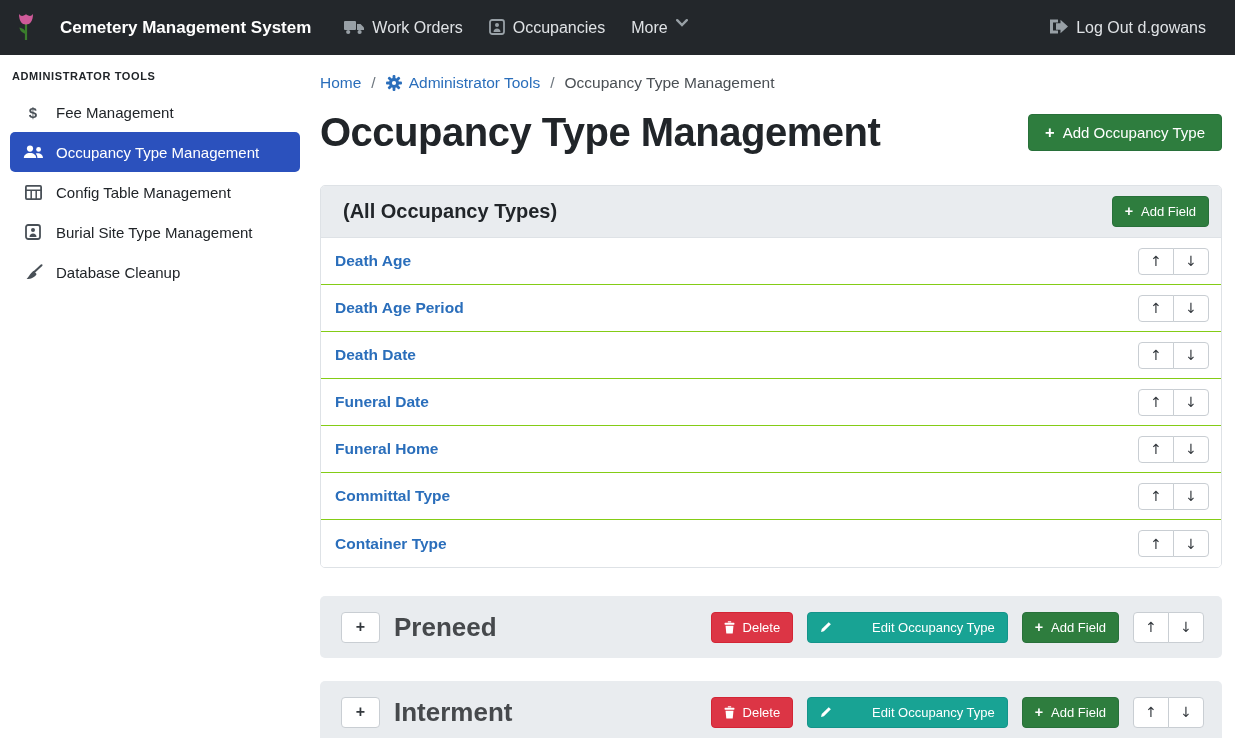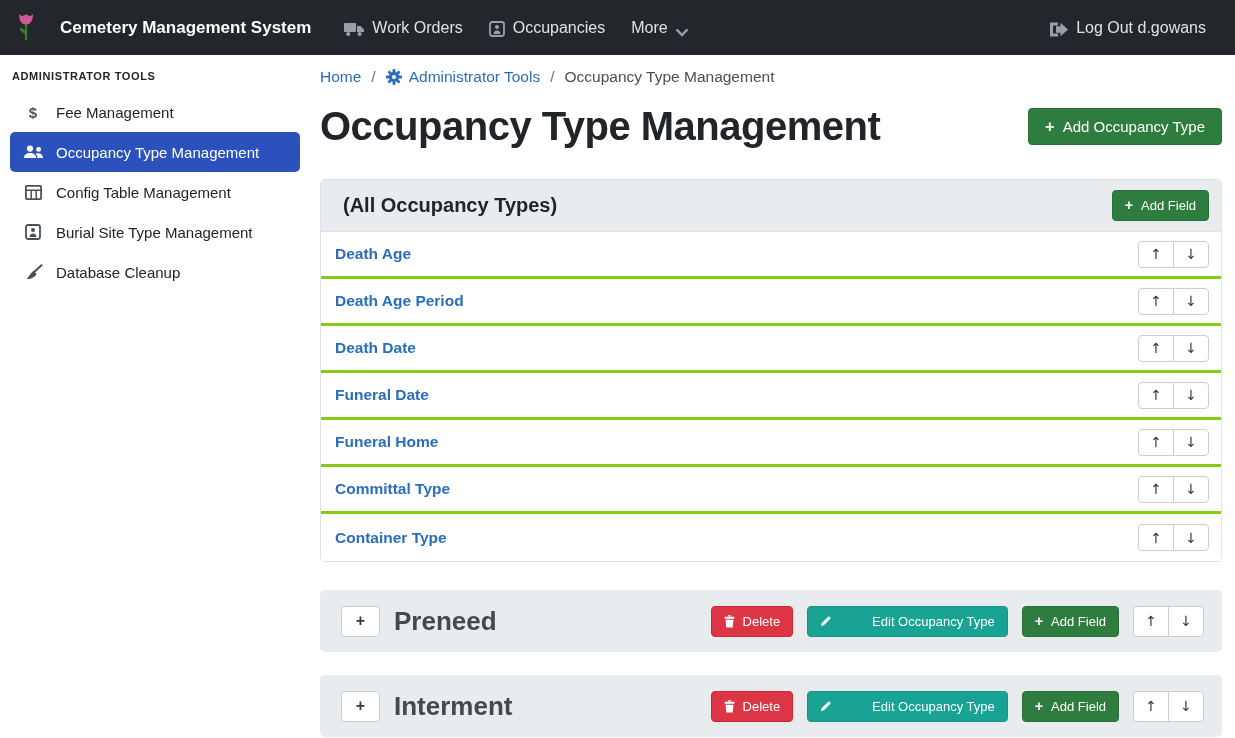--- a/index.html
+++ b/index.html
@@ -10,21 +10,21 @@
   }
   
   .navbar {
     height:55px; background:#23272b; display:flex; align-items:center;
     padding:0 16px; color:#fff;
   }
   .brand { display:flex; align-items:center; gap:24px; cursor:pointer; }
   .brand-text { font-size:17px; font-weight:700; color:#fff; white-space:nowrap; }
   .nav-links { display:flex; align-items:center; margin-left:20px; }
   .nav-link {
-    display:flex; align-items:flex-end; gap:8px; padding:8px 13px;
+    display:flex; align-items:flex-start; gap:8px; padding:8px 13px;
     color:#dfe2e5; font-size:16px; text-decoration:none; cursor:pointer; white-space:nowrap;
   }
   .nav-ic { display:inline-flex; align-items:center; }
   .nav-spacer { flex:1; }
   
   .layout { display:flex; height:697px; }
   .sidebar { width:310px; flex:0 0 310px; padding-top:6px; }
   .sidebar-heading {
     padding:9px 12px 10px; font-size:11px; font-weight:700; letter-spacing:.6px;
     text-transform:uppercase; color:#212529;
@@ -32,21 +32,21 @@
   .side-item {
     display:flex; align-items:center; gap:11px; height:40px;
     margin:0 10px; padding:0 10px 0 11px; border-radius:5px;
     color:#212529; font-size:15px; text-decoration:none; cursor:pointer; white-space:nowrap;
   }
   .side-item .side-ic { width:24px; display:inline-flex; justify-content:center; align-items:center; color:#495057; font-weight:700; font-size:15px; }
   .side-item.active { background:#2b51bd; color:#fff; }
   .side-item.active .side-ic { color:#fff; }
   
   .main { flex:1; padding:8px 13px 0 10px; overflow:hidden; }
-  .breadcrumb { display:flex; align-items:center; gap:10px; padding:5px 0 0; font-size:15.5px; }
+  .breadcrumb { display:flex; align-items:center; gap:10px; padding:5px 0 0; font-size:15.5px;margin-top:6px; }
   .breadcrumb a { color:#2a6ebb; text-decoration:none; cursor:pointer; display:flex; align-items:center; gap:7px; }
   .bc-sep { color:#6c757d; }
   .bc-current { color:#4a4f54; }
   .page-header { display:flex; align-items:center; justify-content:space-between; margin:18px 0 30px; }
   .page-header h1 { font-size:40px; font-weight:600; color:#212529; letter-spacing:-.5px; }
   
   .btn {
     display:inline-flex; align-items:center; gap:8px; border:1px solid transparent;
     border-radius:4px; color:#fff; cursor:pointer; font-family:inherit; white-space:nowrap;
   }
@@ -67,21 +67,21 @@
   .btn-group-lg .btn-arrow { height:31px; }
   
   .card { border:1px solid #dee2e6; border-radius:5px; margin-bottom:28px; overflow:hidden; }
   .card-header {
     background:#e9ecef; border-bottom:1px solid #dee2e6; height:52px;
     display:flex; align-items:center; justify-content:space-between; padding:0 12px 0 22px;gap:32px;
   }
   .card-header h2 { font-size:20px; font-weight:600; color:#212529; }
   .field-row {
     height:47px; display:flex; align-items:center; justify-content:space-between;
-    padding:0 12px 0 14px; border-bottom:3px solid #84cc16; background:#fff;
+    padding:0 12px 0 14px; border-bottom:1px solid #84cc16; background:#fff;
   }
   .field-row:last-child { border-bottom:none; }
   .field-link { color:#2a6ebb; font-size:15.5px; font-weight:700; text-decoration:none; cursor:pointer; }
   
   .type-bar {
     background:#e9ecef; border-radius:5px; height:62px; display:flex; align-items:center;
     padding:0 18px 0 21px; margin-bottom:23px;
   }
   .btn-expand {
     width:39px; height:31px; background:#fff; border:1px solid #c9ced3; border-radius:4px;

